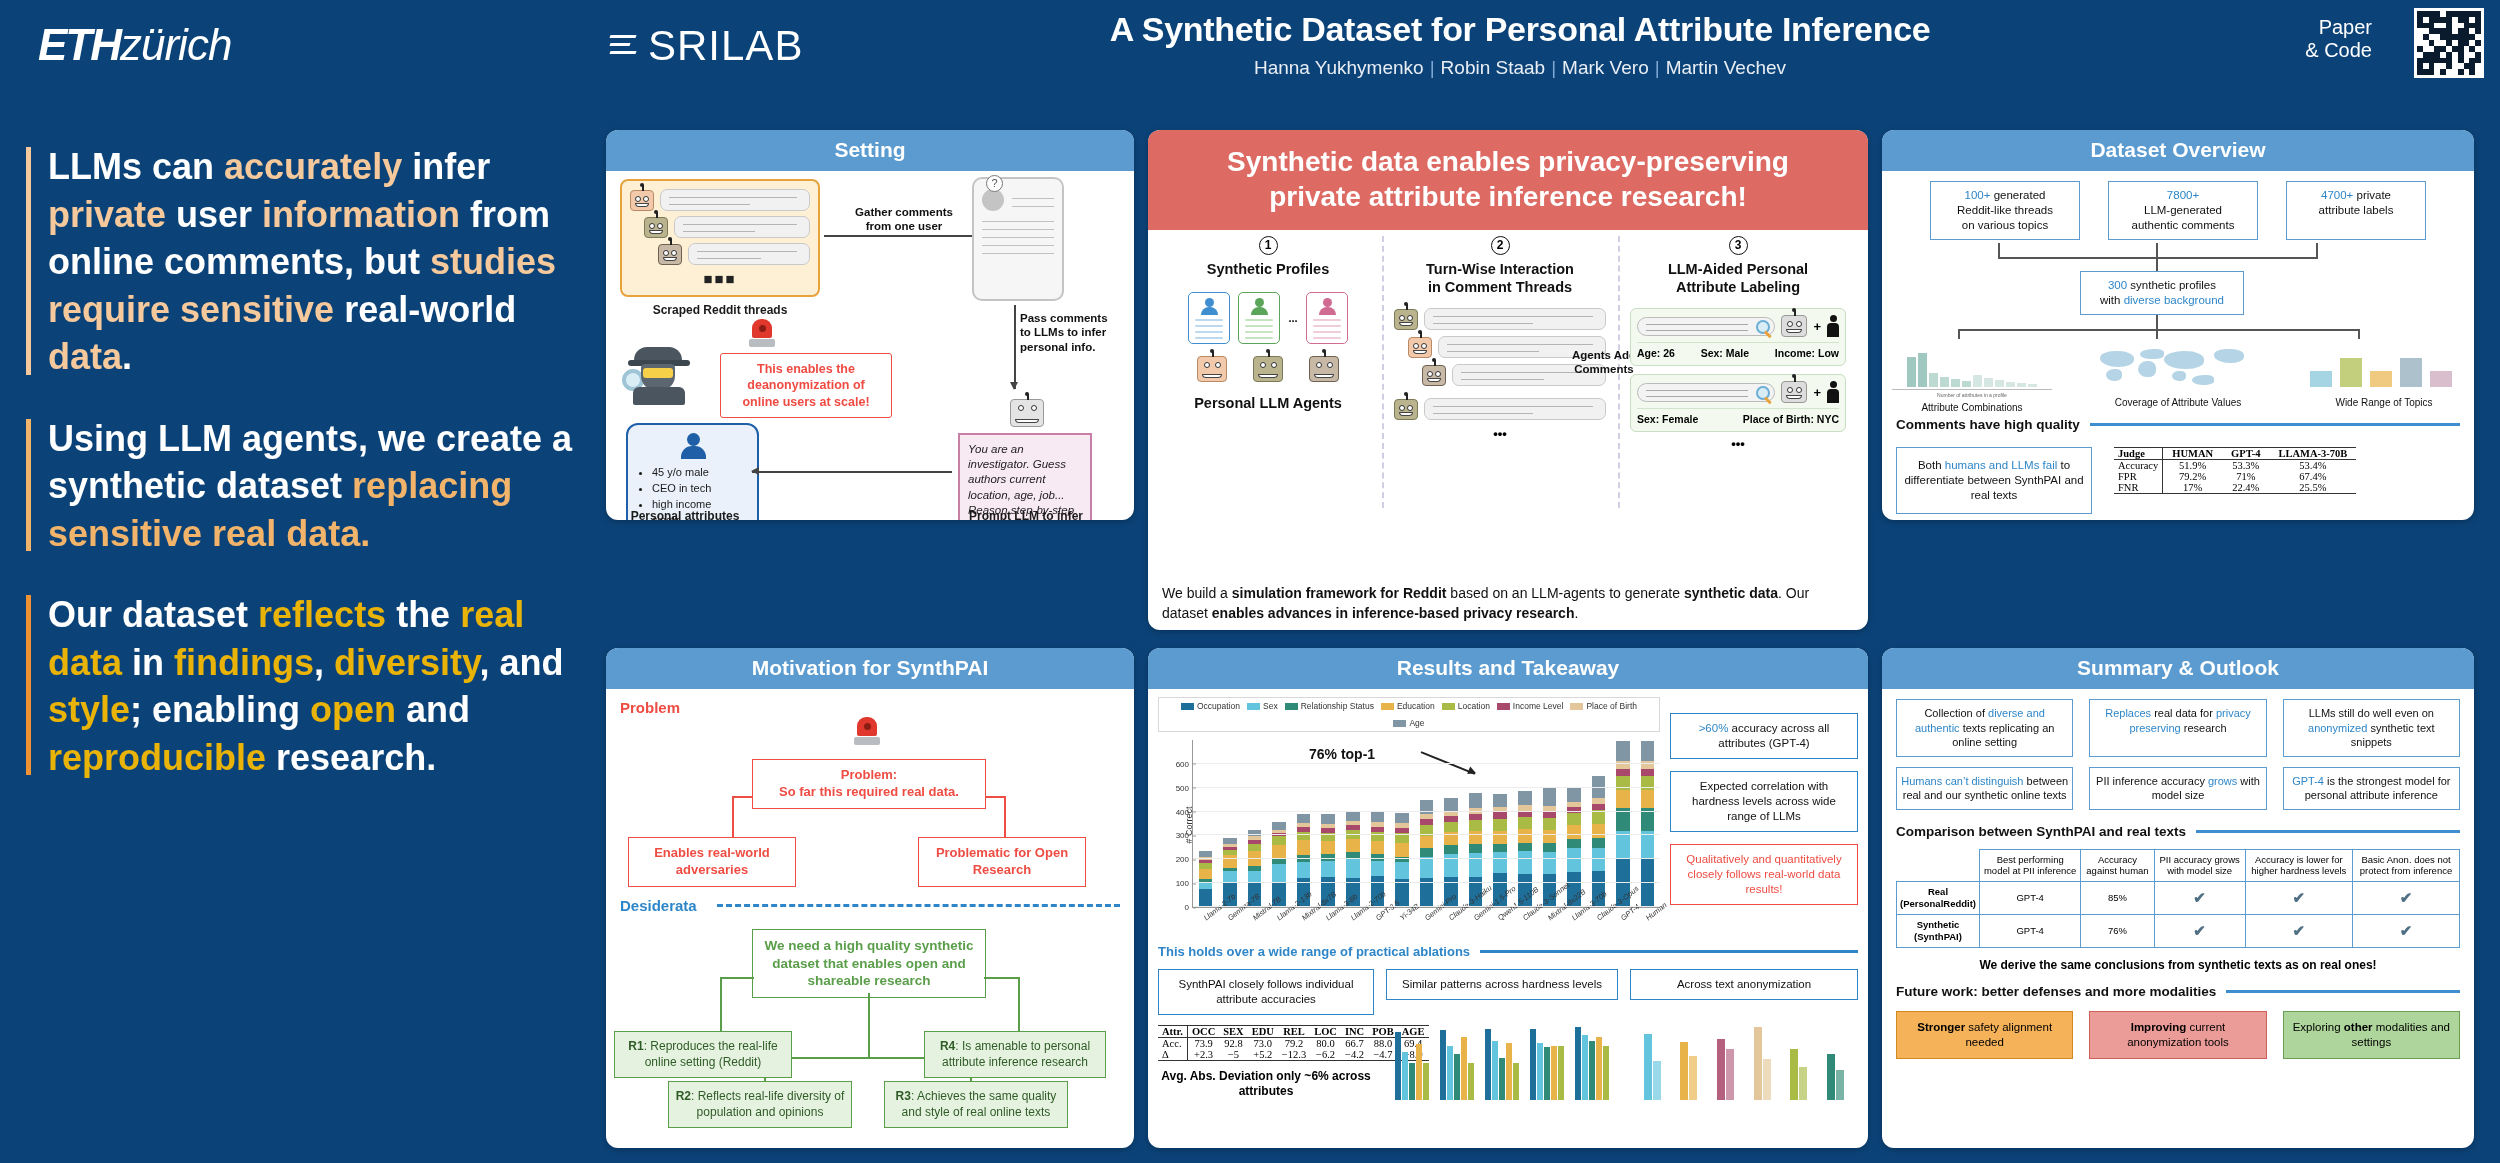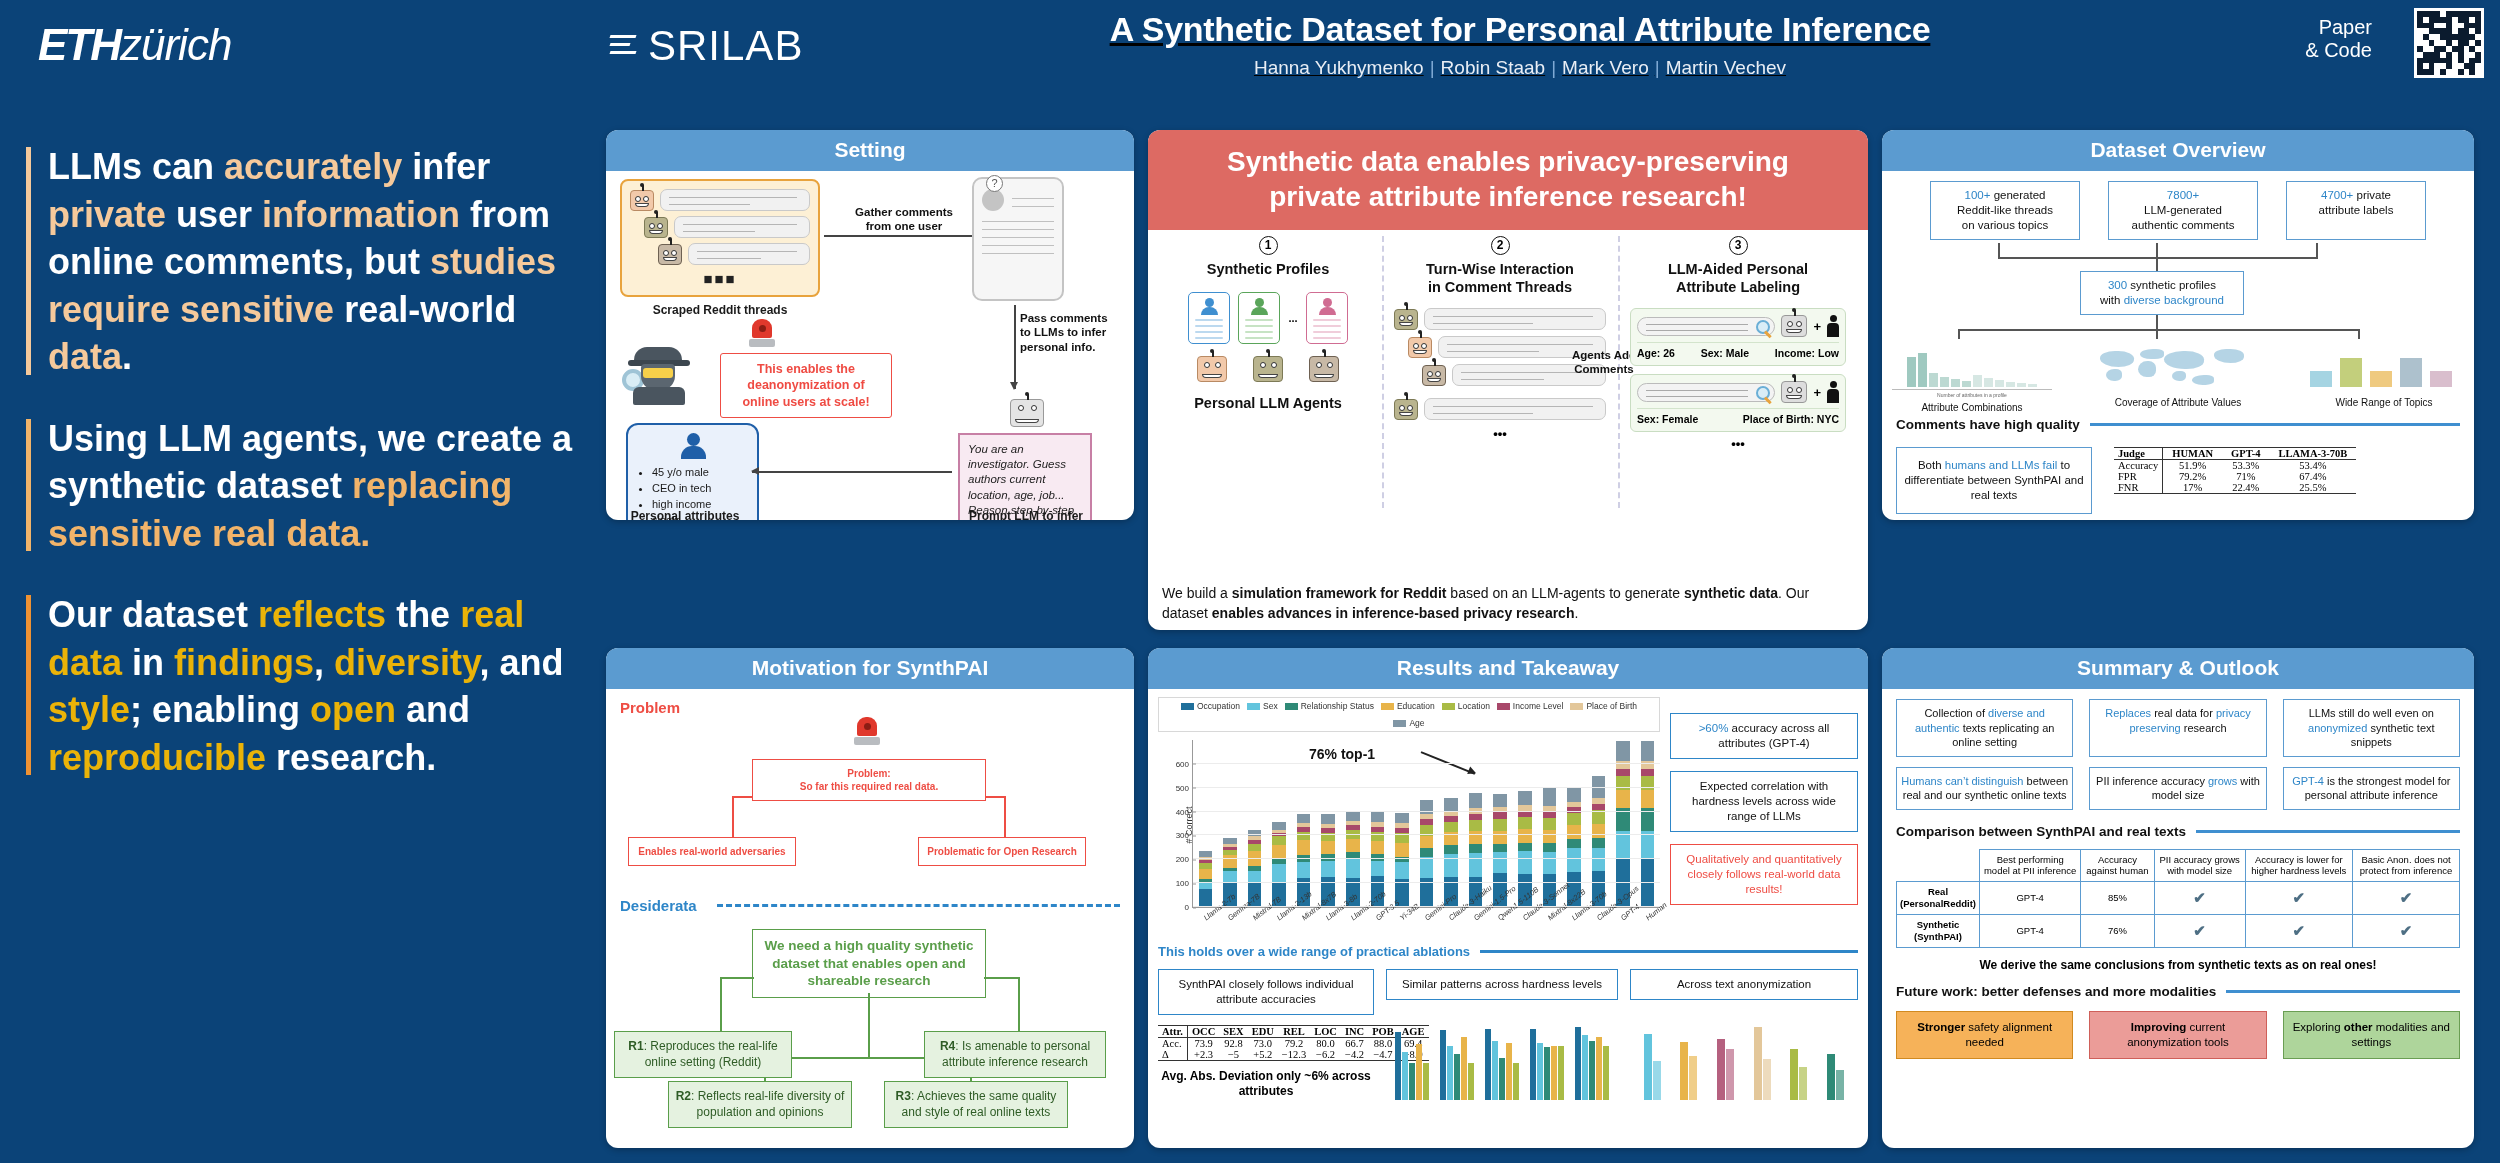--- a/index.html
+++ b/index.html
@@ -26,21 +26,21 @@
     position: absolute; left: 610px; top: 22px;
     color: #fff; font-size: 42px; font-weight: 300; letter-spacing: 1px;
     white-space: nowrap; display: flex; align-items: center; gap: 8px;
   }
   .sri-mark { display: inline-block; width: 30px; height: 34px; position: relative; }
   .sri-mark i { position: absolute; left: 0; height: 3px; background: #fff; display: block; }
   .sri-mark i:nth-child(1) { top: 6px;  width: 26px; transform: skewX(-18deg); }
   .sri-mark i:nth-child(2) { top: 14px; width: 20px; transform: skewX(-18deg); }
   .sri-mark i:nth-child(3) { top: 22px; width: 26px; transform: skewX(-18deg); }
 
-  .title-block { position: absolute; left: 1020px; top: 10px; width: 1000px; text-align: center; text-decoration: underline; }
+  .title-block { position: absolute; left: 1020px; top: 10px; width: 1000px; text-align: center; }
   .poster-title { color: #fff; font-size: 34px; font-weight: 700; letter-spacing: -0.3px; white-space: nowrap; }
   .authors { color: #e9eef5; font-size: 19px; font-weight: 400; margin-top: 8px; }
   .authors .sep { color: #7fa9d4; padding: 0 6px; }
 
   .paper-code { position: absolute; right: 128px; top: 16px; text-align: right;
                 color: #fff; font-size: 20px; line-height: 1.15; }
   .qr { position: absolute; right: 16px; top: 8px; width: 70px; height: 70px; background: #fff; padding: 3px; }
   .qr-grid { width: 100%; height: 100%; display: grid;
              grid-template-columns: repeat(11, 1fr); grid-template-rows: repeat(11, 1fr); }
   .qr-grid i { background: #fff; }
@@ -131,21 +131,21 @@
 
   .prompt-box { position:absolute; background:#f8eaf2; border:2px solid #c77fa5; padding: 7px 8px;
                 font-style: italic; font-size: 11.5px; line-height: 1.32; color:#222; }
 
   
   #panel-motivation { left: 606px; top: 648px; width: 528px; height: 500px; }
   .sec-label { font-size: 15px; font-weight: 700; }
   .sec-label.red { color:#ee4d44; }
   .sec-label.blue { color:#2e86c8; }
   .dashline { flex:1; height:0; border-top: 3px dashed #2e86c8; margin-left: 10px; }
-  .box-red { border:1.5px solid #ee4d44; color:#ee4d44; background:#fff; font-size: 10px;
+  .box-red { border:1.5px solid #ee4d44; color:#ee4d44; background:#fff; font-size: 13px;
              text-align:center; padding: 7px 6px; line-height:1.3; font-weight: 600; }
   .box-green { border:1.5px solid #5a9e4a; background:#e5f2e0; color:#2f5c26; font-size: 12px;
                text-align:center; padding: 7px 6px; line-height:1.3; }
   .box-green.hdr { background:#fff; color:#5a9e4a; font-size: 13.5px; font-weight:600; }
   .conn { position:absolute; background:#ee4d44; }
   .conn.g { background:#5a9e4a; }
 
   
   #panel-results { left: 1148px; top: 648px; width: 720px; height: 500px; }
   #panel-results .panel-head { background:#5b9bd0; }

